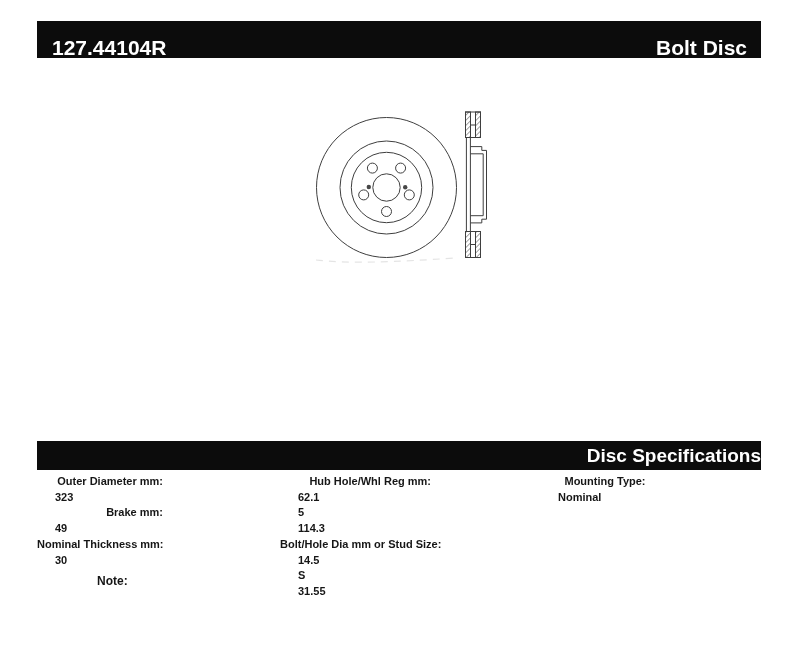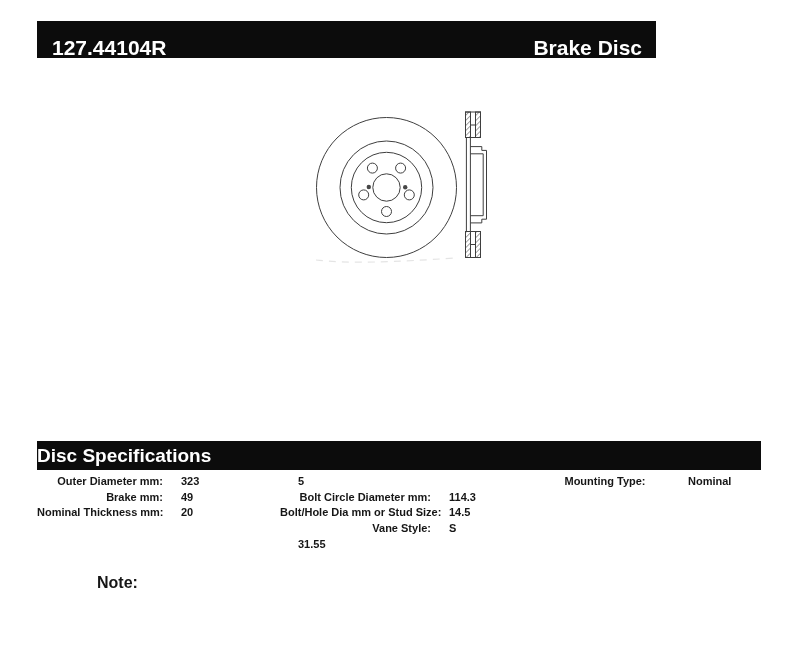--- a/index.html
+++ b/index.html
@@ -9,40 +9,40 @@
     font-family: "Liberation Sans", sans-serif;
     position: relative;
     overflow: hidden;
   }
   .page { position: absolute; inset: 0; }
 
   
   .title-bar {
     position: absolute;
     left: 37px; top: 21px;
-    width: 619px; height: 37px;
+    width: 724px; height: 37px;
     background: #0c0c0c;
     color: #ffffff;
     display: flex;
     align-items: center;
     justify-content: space-between;
     box-sizing: border-box;
     padding: 16px 14px 0 15px;
     font-size: 21px;
     font-weight: bold;
   }
   .spec-bar {
     position: absolute;
     left: 37px; top: 441px;
     width: 724px; height: 29px;
     background: #0c0c0c;
     color: #ffffff;
     display: flex;
     align-items: center;
-    justify-content: flex-start;
+    justify-content: flex-end;
     font-size: 19px;
     font-weight: bold;
   }
 
   
   .drawing {
     position: absolute;
     left: 298px; top: 90px;
     width: 204px; height: 185px;
   }
@@ -52,43 +52,43 @@
     position: absolute;
     top: 474px;
     color: #161616;
     font-size: 11px;
     font-weight: bold;
     line-height: 15.7px;
   }
   .spec-col.c1 { left: 37px;  width: 243px; }
   .spec-col.c2 { left: 280px; width: 260px; }
   .spec-col.c3 { left: 540px; width: 221px; }
-  .spec-row { display: flex; }
+  .spec-row { display: flex; flex-direction: column; }
   .spec-label { text-align: right; white-space: nowrap; }
   .c1 .spec-label { width: 126px; }
   .c2 .spec-label { width: 151px; }
   .c3 .spec-label { width: 130px; text-align: center; }
   .spec-value { margin-left: 18px; white-space: nowrap; }
 
   .note-label {
     position: absolute;
     left: 97px; top: 574px;
-    font-size: 16px;
+    font-size: 12px;
     font-weight: bold;
     color: #161616;
   }
 </style>
 </head>
 <body>
 
 <div class="page">
 
   <header class="title-bar">
     <span>127.44104R</span>
-    <span>Brake Disc</span>
+    <span>Bolt Disc</span>
   </header>
 
   <svg class="drawing" viewBox="298 90 204 185" xmlns="http://www.w3.org/2000/svg">
     <defs>
       <pattern id="hatch" width="3.6" height="3.6" patternUnits="userSpaceOnUse" patternTransform="rotate(45)">
         <line x1="0" y1="0" x2="0" y2="3.6" stroke="#4a4a4a" stroke-width="1"></line>
       </pattern>
     </defs>
 
     <g fill="none" stroke="#3f3f3f" stroke-width="1">
@@ -135,38 +135,40 @@
     <div class="spec-row">
       <span class="spec-label">Outer Diameter mm:</span>
       <span class="spec-value">323</span>
     </div>
     <div class="spec-row">
       <span class="spec-label">Brake mm:</span>
       <span class="spec-value">49</span>
     </div>
     <div class="spec-row">
       <span class="spec-label">Nominal Thickness mm:</span>
-      <span class="spec-value">20</span>
+      <span class="spec-value">30</span>
     </div>
   </div>
 
   <div class="spec-col c2">
     <div class="spec-row">
+      <span class="spec-label">Hub Hole/Whl Reg mm:</span>
+      <span class="spec-value">62.1</span>
+    </div>
+    <div class="spec-row">
       <span class="spec-value">5</span>
     </div>
     <div class="spec-row">
-      <span class="spec-label">Bolt Circle Diameter mm:</span>
       <span class="spec-value">114.3</span>
     </div>
     <div class="spec-row">
       <span class="spec-label">Bolt/Hole Dia mm or Stud Size:</span>
       <span class="spec-value">14.5</span>
     </div>
     <div class="spec-row">
-      <span class="spec-label">Vane Style:</span>
       <span class="spec-value">S</span>
     </div>
     <div class="spec-row">
       <span class="spec-value">31.55</span>
     </div>
   </div>
 
   <div class="spec-col c3">
     <div class="spec-row">
       <span class="spec-label">Mounting Type:</span>

